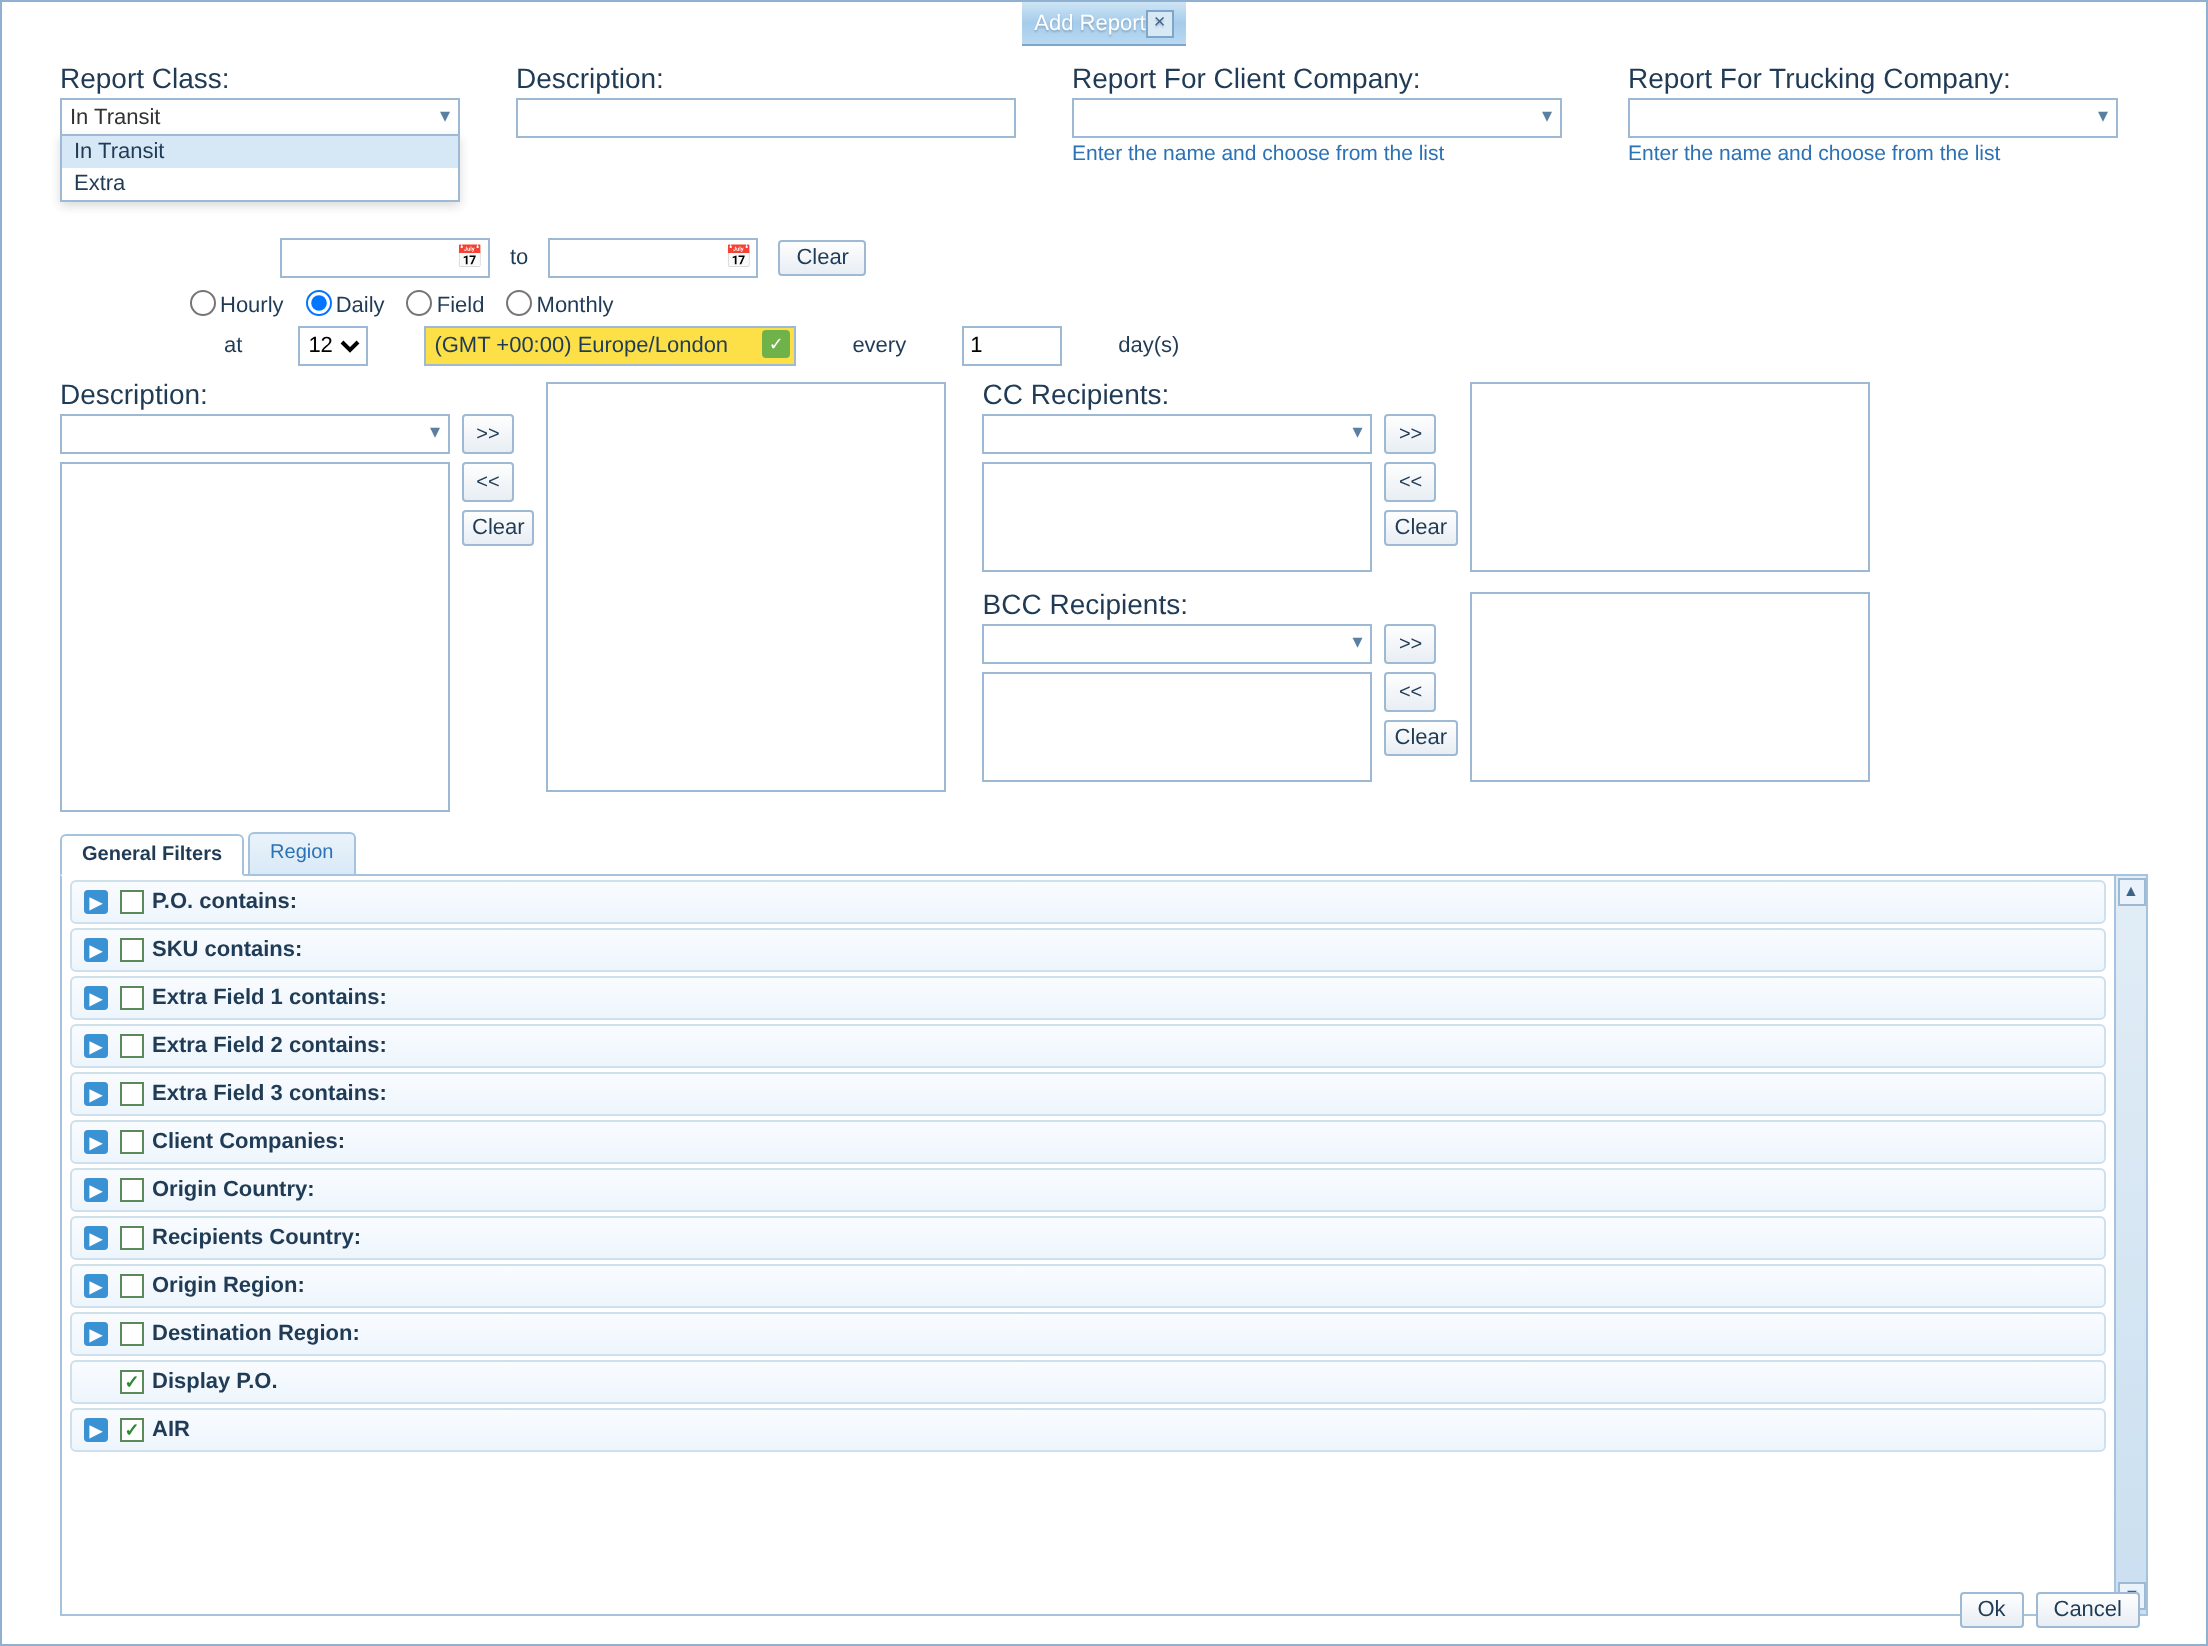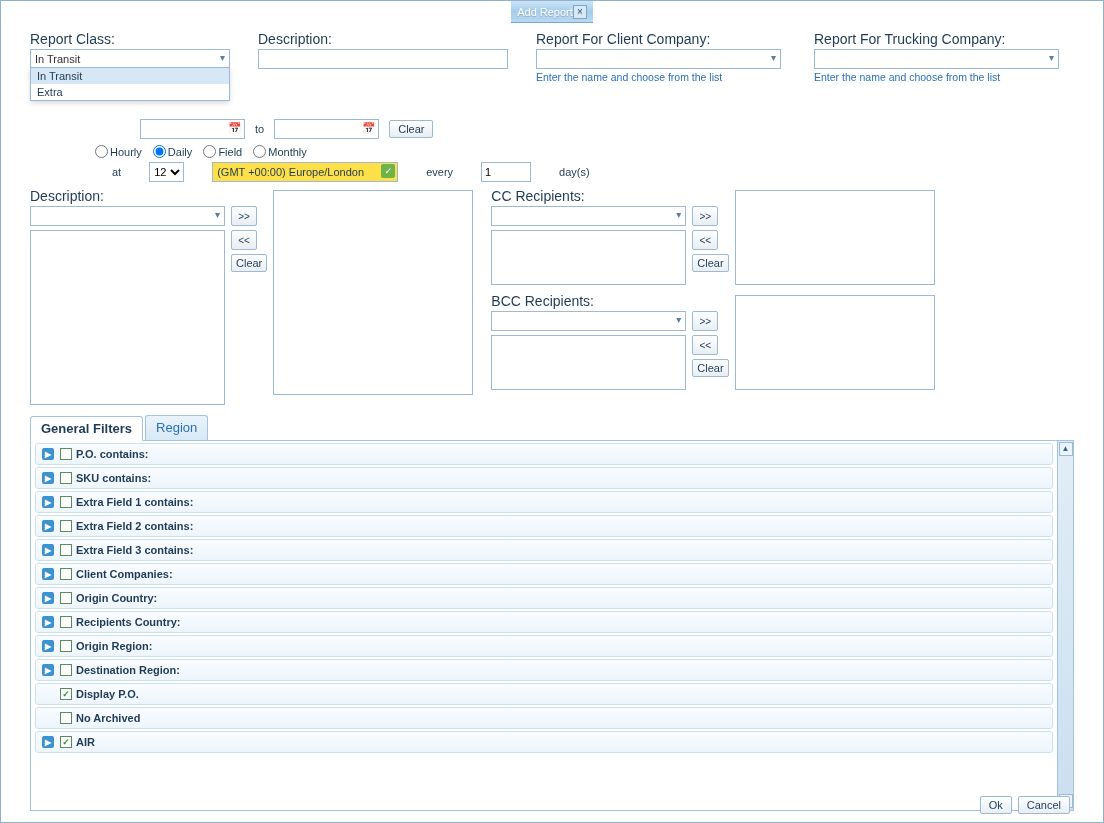--- a/index.html
+++ b/index.html
@@ -124,21 +124,21 @@
   .listbox{
     border:1px solid #9db9d3;background:#fff;
   }
   .tabs{
     display:flex;border-bottom:1px solid #a6c3de;
     margin-top:10px;
   }
   .tab{
     border:1px solid #a6c3de;border-bottom:none;
     background:linear-gradient(#eaf3fb,#d8e9f6);
-    padding:4px 10px;font-size:13px;color:#2a72b5;
+    padding:4px 10px;font-size:10px;color:#2a72b5;
     border-radius:3px 3px 0 0;margin-right:2px;cursor:pointer;
   }
   .tab.active{
     background:#fff;font-weight:bold;color:#1f3b55;
     position:relative;top:1px;border-bottom:1px solid #fff;
   }
   .filter-pane{
     border:1px solid #a6c3de;border-top:none;
     height:370px;
     overflow:auto;
@@ -364,25 +364,20 @@
             <span class="expand-icon">▶</span>
             <span class="chk"></span>
             <span>Destination Region:</span>
           </div>
           <div class="filter-row">
             <span style="width: 14px; display: inline-block;"></span>
             <span class="chk checked"></span>
             <span>Display P.O.</span>
           </div>
           <div class="filter-row">
-            <span style="width: 14px; display: inline-block;"></span>
-            <span class="chk"></span>
-            <span>No Archived</span>
-          </div>
-          <div class="filter-row">
             <span class="expand-icon">▶</span>
             <span class="chk checked"></span>
             <span>AIR</span>
           </div>
         </div>
       <div class="scrollbar-fake">
         <div class="scroll-btn">▲</div>
         <div style="height:340px;"></div>
         <div class="scroll-btn" style="position:absolute;bottom:1px;left:1px;">▼</div>
       </div>

